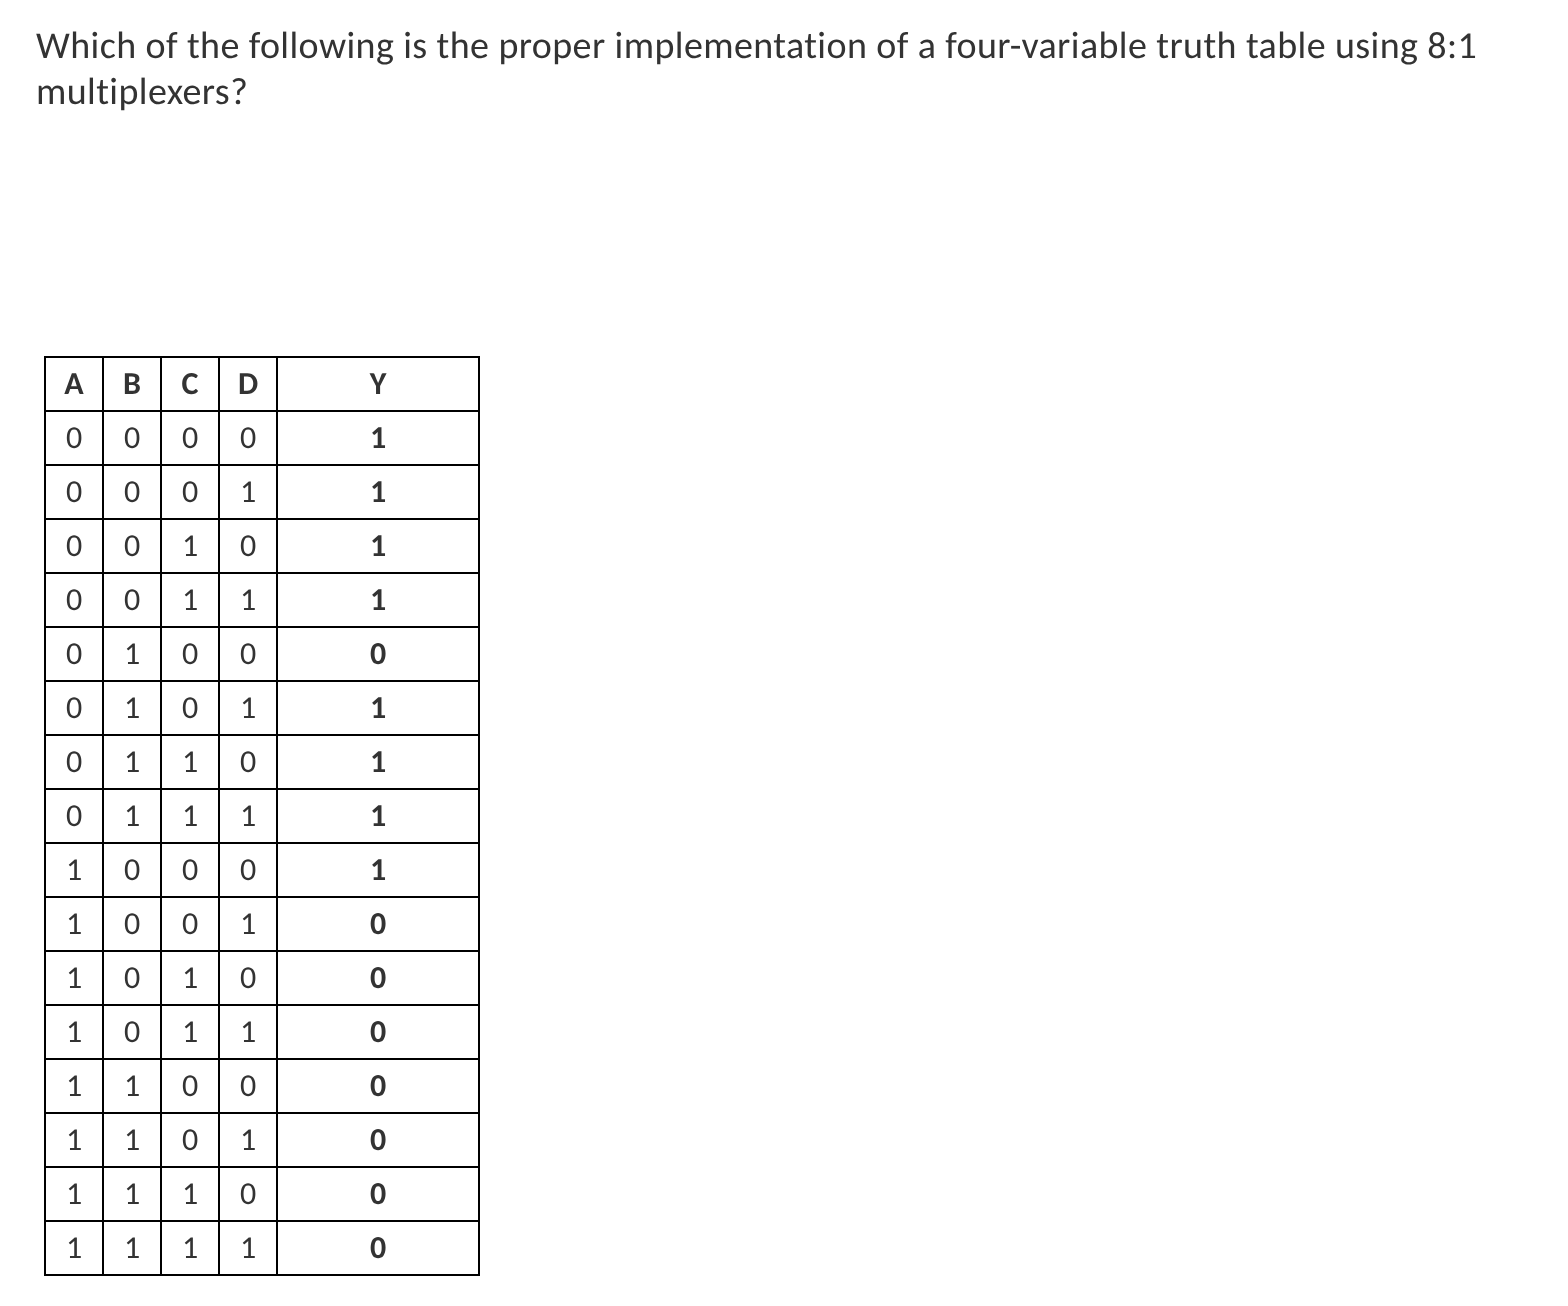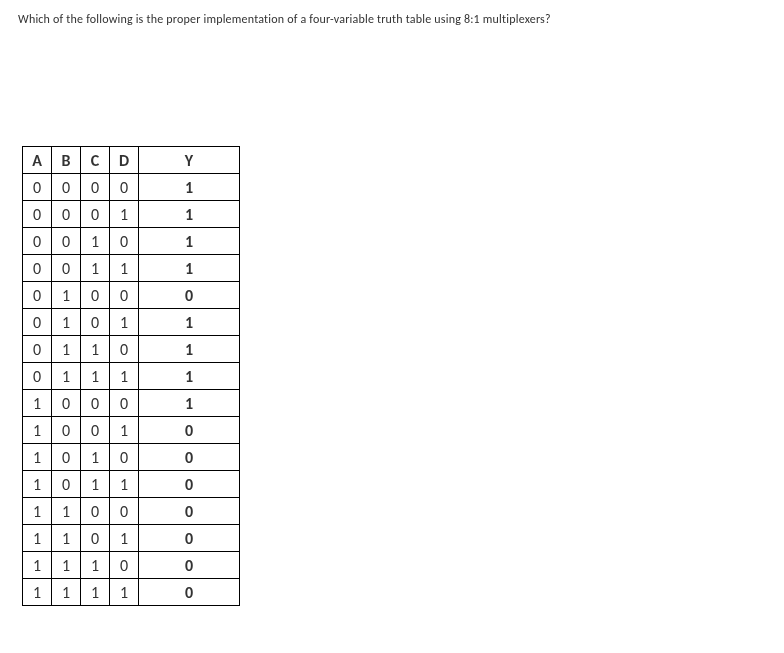--- a/index.html
+++ b/index.html
@@ -5,21 +5,21 @@
     body {
       margin: 0;
       padding: 12px 18px;
       font-family: Calibri, Arial, sans-serif;
       color: #333;
       background: #fff;
       width: 784px;
       box-sizing: border-box;
     }
     .question {
-      font-size: 12px;
+      font-size: 19px;
       margin-bottom: 120px;
       font-weight: 400;
       letter-spacing: 0.2px;
     }
     table {
       border-collapse: collapse;
       margin-left: 4px;
     }
     th, td {
       border: 1px solid #000;

